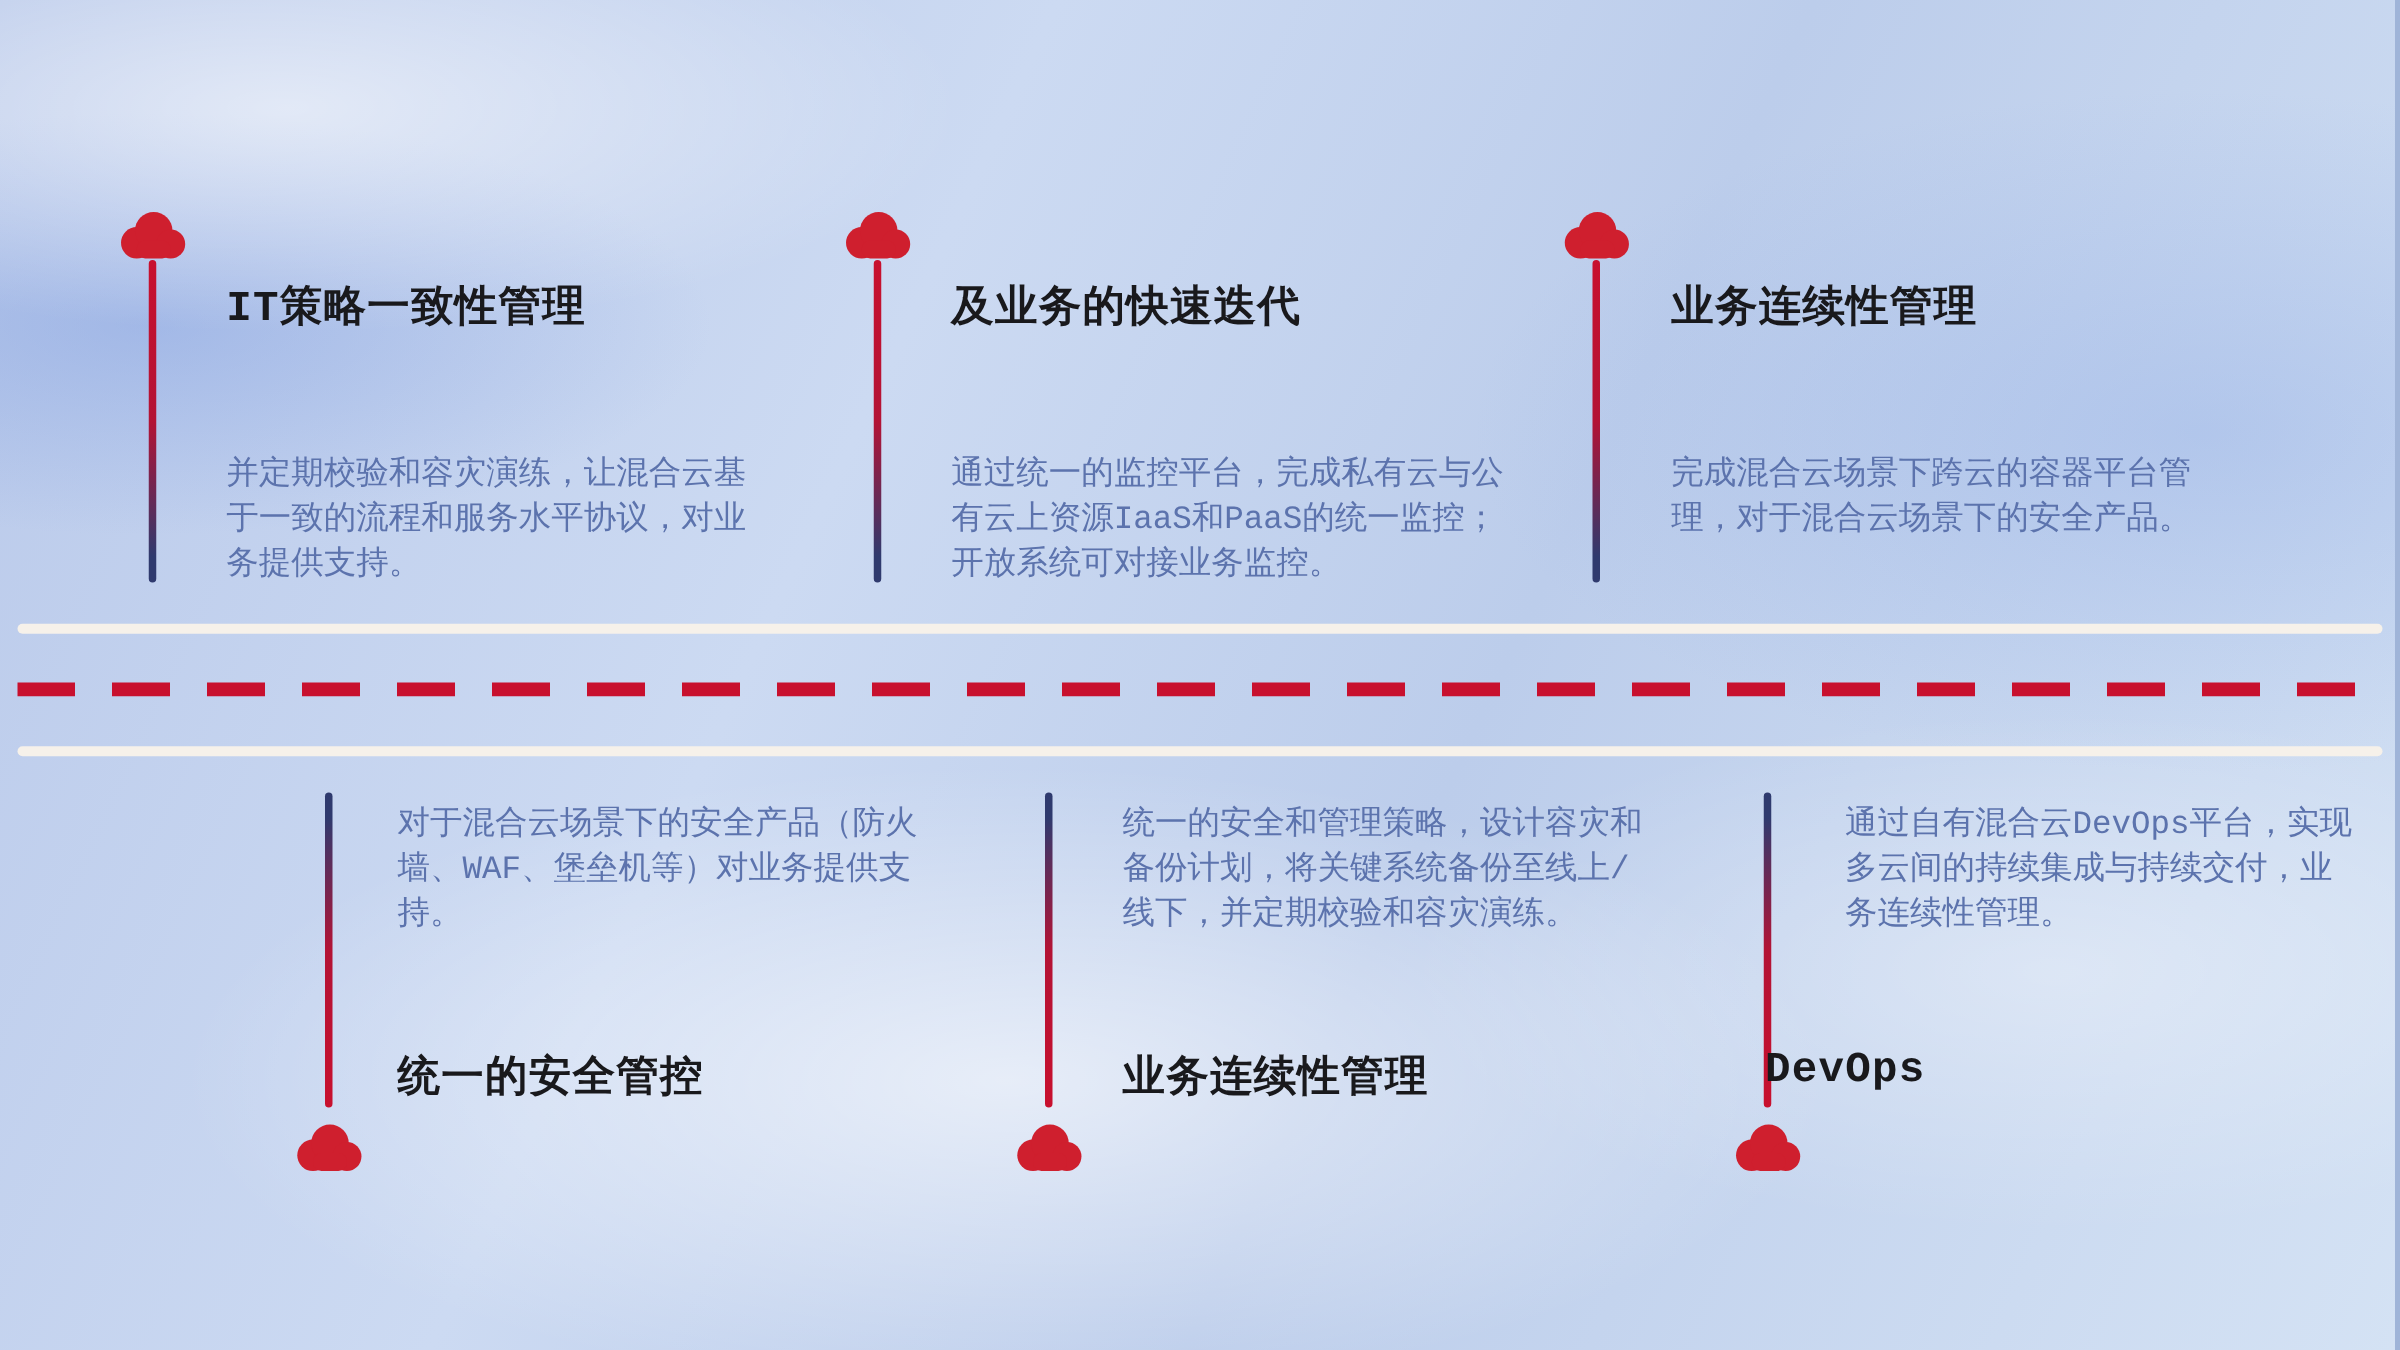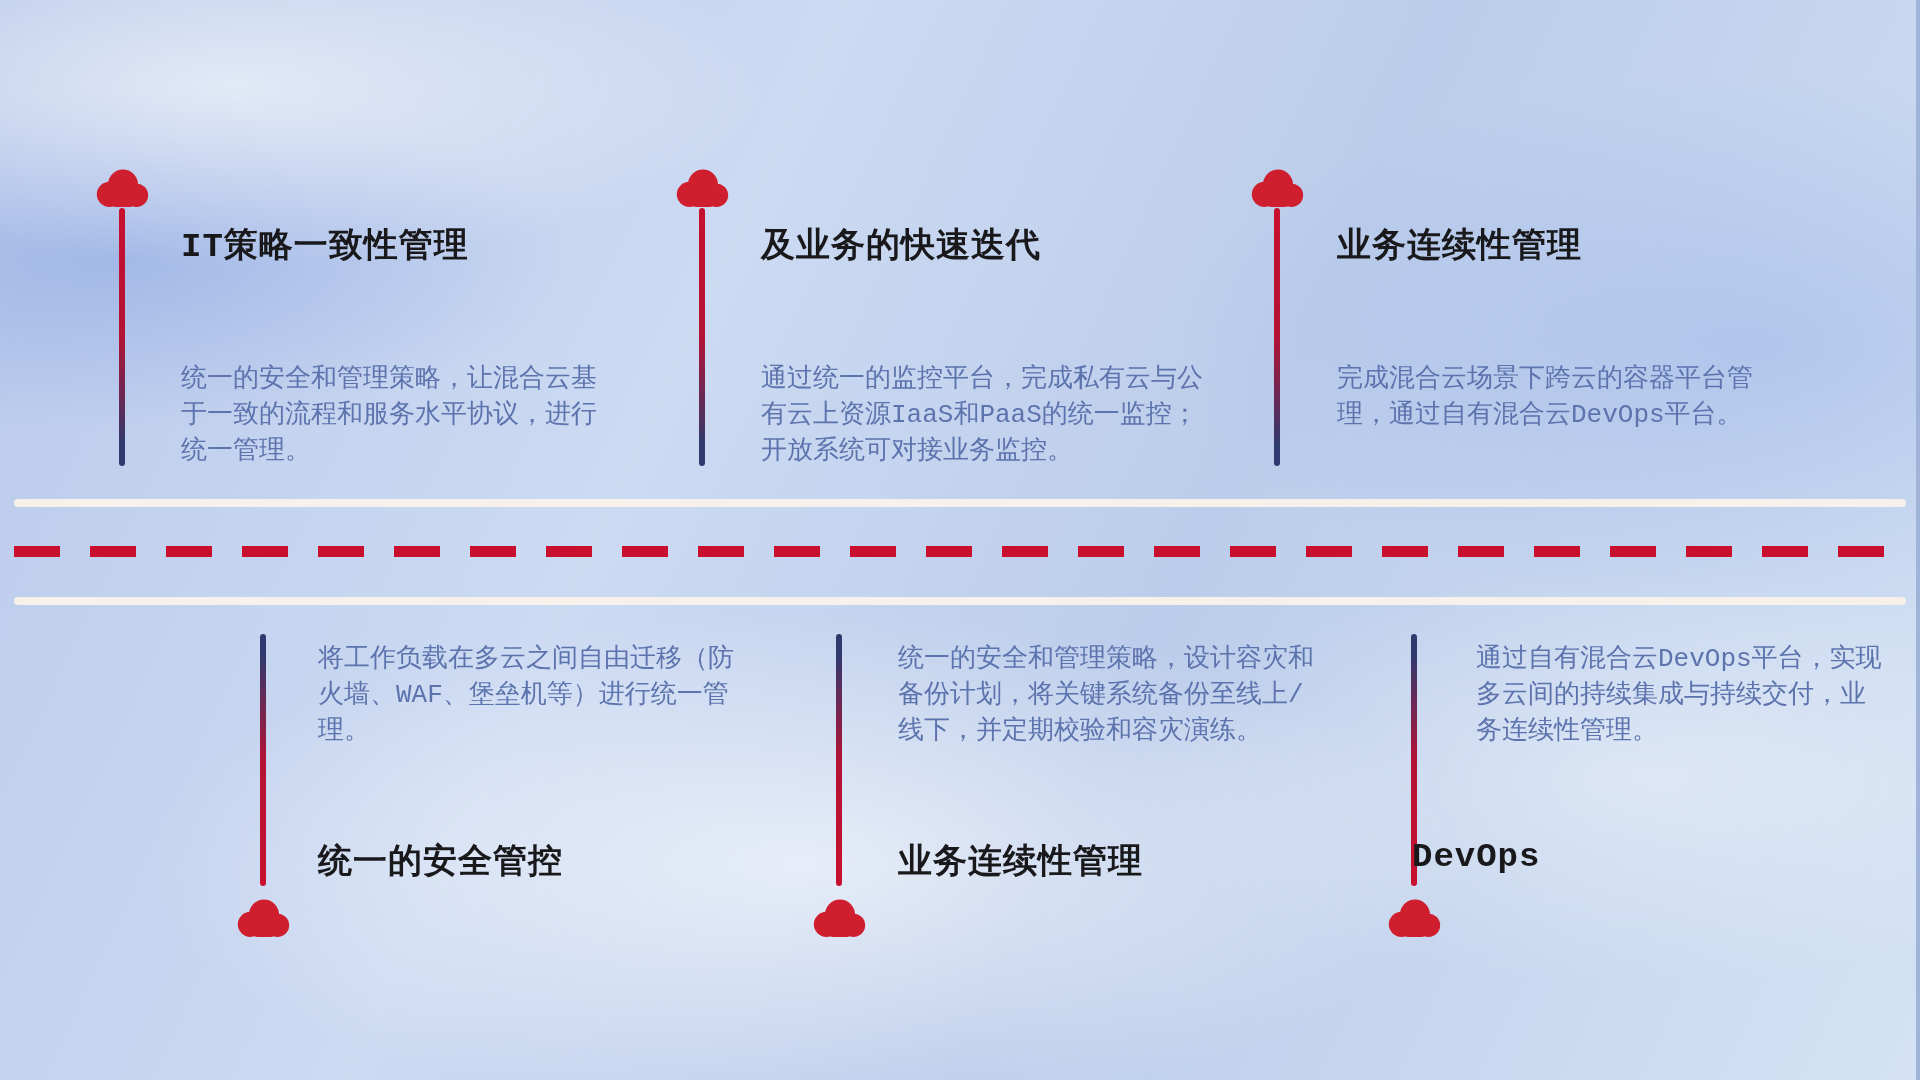--- a/index.html
+++ b/index.html
@@ -77,50 +77,50 @@
       </symbol>
     </defs>
   </svg>
 
   <section>
     <svg class="cloud-svg" style="left:91px; top:166px">
         <use href="#cloud-shape"></use>
       </svg>
     <span class="stem stem-top" style="left:119px; top:208px; height:258px"></span>
     <h2 class="title" style="left:181px; top:222px">IT策略一致性管理</h2>
-    <p class="desc" style="left:181px; top:362px; width:420px">统一的安全和管理策略，让混合云基于一致的流程和服务水平协议，进行统一管理。</p>
+    <p class="desc" style="left:181px; top:362px; width:420px">并定期校验和容灾演练，让混合云基于一致的流程和服务水平协议，对业务提供支持。</p>
   </section>
 
   <section>
     <svg class="cloud-svg" style="left:671px; top:166px">
         <use href="#cloud-shape"></use>
       </svg>
     <span class="stem stem-top" style="left:699px; top:208px; height:258px"></span>
     <h2 class="title" style="left:761px; top:222px">及业务的快速迭代</h2>
     <p class="desc" style="left:761px; top:362px; width:462px">通过统一的监控平台，完成私有云与公有云上资源IaaS和PaaS的统一监控；开放系统可对接业务监控。</p>
   </section>
 
   <section>
     <svg class="cloud-svg" style="left:1246px; top:166px">
         <use href="#cloud-shape"></use>
       </svg>
     <span class="stem stem-top" style="left:1274px; top:208px; height:258px"></span>
     <h2 class="title" style="left:1337px; top:222px">业务连续性管理</h2>
-    <p class="desc" style="left:1337px; top:362px; width:424px">完成混合云场景下跨云的容器平台管理，通过自有混合云DevOps平台。</p>
+    <p class="desc" style="left:1337px; top:362px; width:424px">完成混合云场景下跨云的容器平台管理，对于混合云场景下的安全产品。</p>
   </section>
 
   <div>
     <div class="road-line" style="top:499px"></div>
     <div class="road-dashes"></div>
     <div class="road-line" style="top:597px"></div>
   </div>
 
   <section>
     <span class="stem stem-bottom" style="left:260px; top:634px; height:252px"></span>
-    <p class="desc" style="left:318px; top:642px; width:420px">将工作负载在多云之间自由迁移（防火墙、WAF、堡垒机等）进行统一管理。</p>
+    <p class="desc" style="left:318px; top:642px; width:420px">对于混合云场景下的安全产品（防火墙、WAF、堡垒机等）对业务提供支持。</p>
     <h2 class="title" style="left:318px; top:838px">统一的安全管控</h2>
     <svg class="cloud-svg" style="left:232px; top:896px">
         <use href="#cloud-shape"></use>
       </svg>
   </section>
 
   <section>
     <span class="stem stem-bottom" style="left:836px; top:634px; height:252px"></span>
     <p class="desc" style="left:898px; top:642px; width:420px">统一的安全和管理策略，设计容灾和备份计划，将关键系统备份至线上/线下，并定期校验和容灾演练。</p>
     <h2 class="title" style="left:898px; top:838px">业务连续性管理</h2>

